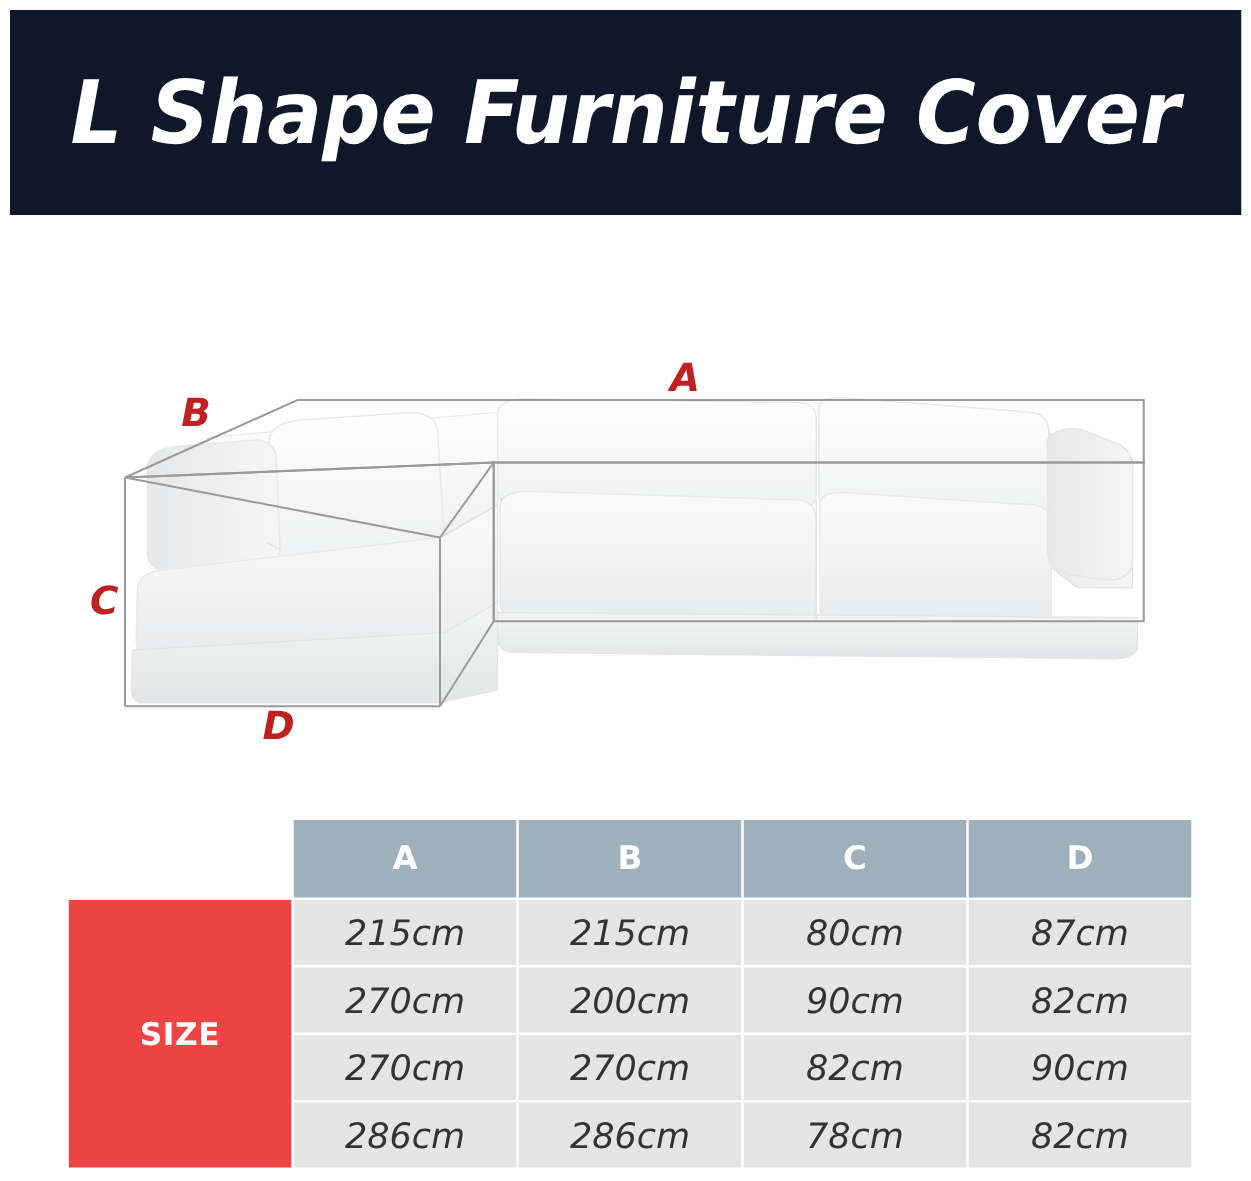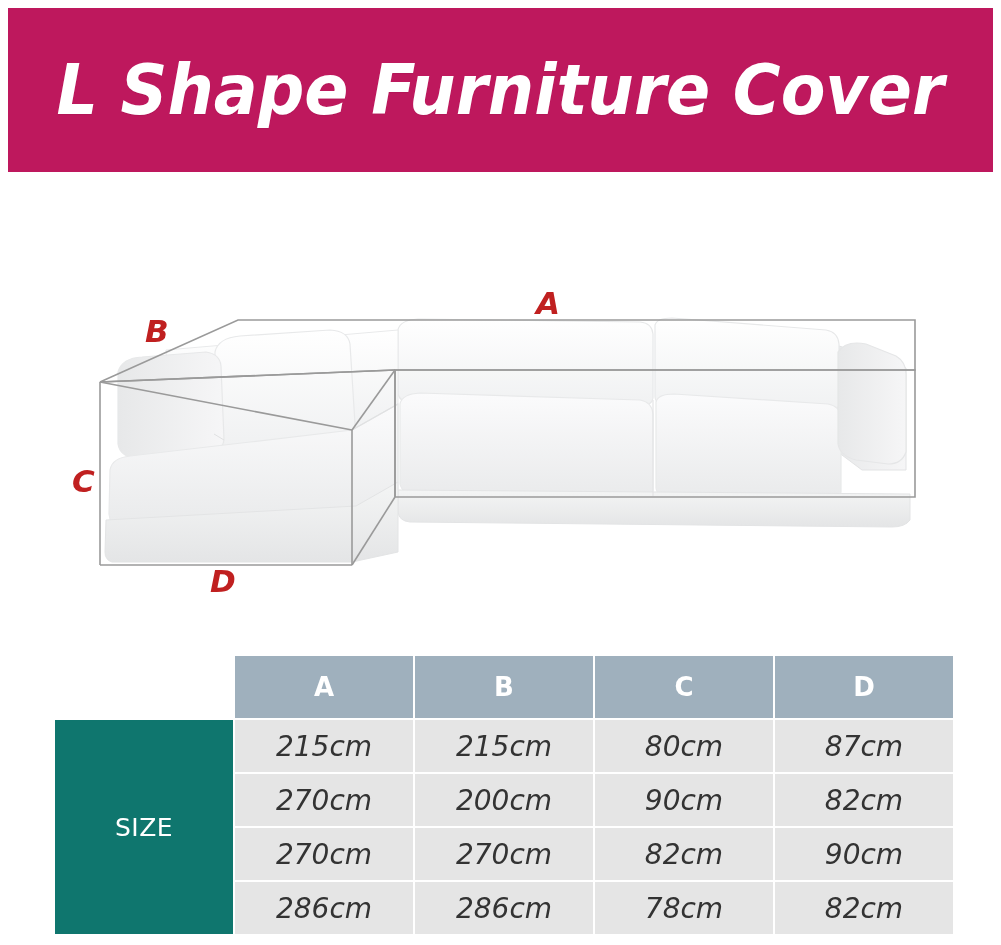--- a/index.html
+++ b/index.html
@@ -19,21 +19,21 @@
     overflow: hidden;
   }
 
   
   .banner {
     position: absolute;
     left: 8px;
     top: 8px;
     width: 985px;
     height: 164px;
-    background: #be185d;
+    background: #0f172a;
     display: flex;
     align-items: center;
     justify-content: center;
   }
   .banner-title {
     font-family: "DejaVu Sans", sans-serif;
     font-style: italic;
     font-weight: bold;
     font-size: 70px;
     line-height: 1;
@@ -81,24 +81,24 @@
     border-spacing: 2px;
     table-layout: fixed;
     font-family: "DejaVu Sans", sans-serif;
   }
   .size-table td {
     padding: 0;
     text-align: center;
     vertical-align: middle;
   }
   .cell-size {
-    background: #0f766e;
+    background: #ef4444;
     color: #ffffff;
     font-size: 25px;
-    font-weight: normal;
+    font-weight: bold;
     letter-spacing: 0.5px;
     width: 122px;
   }
   .cell-head {
     background: #9fb0bd;
     color: #ffffff;
     font-size: 26px;
     font-weight: bold;
     height: 62px;
   }

